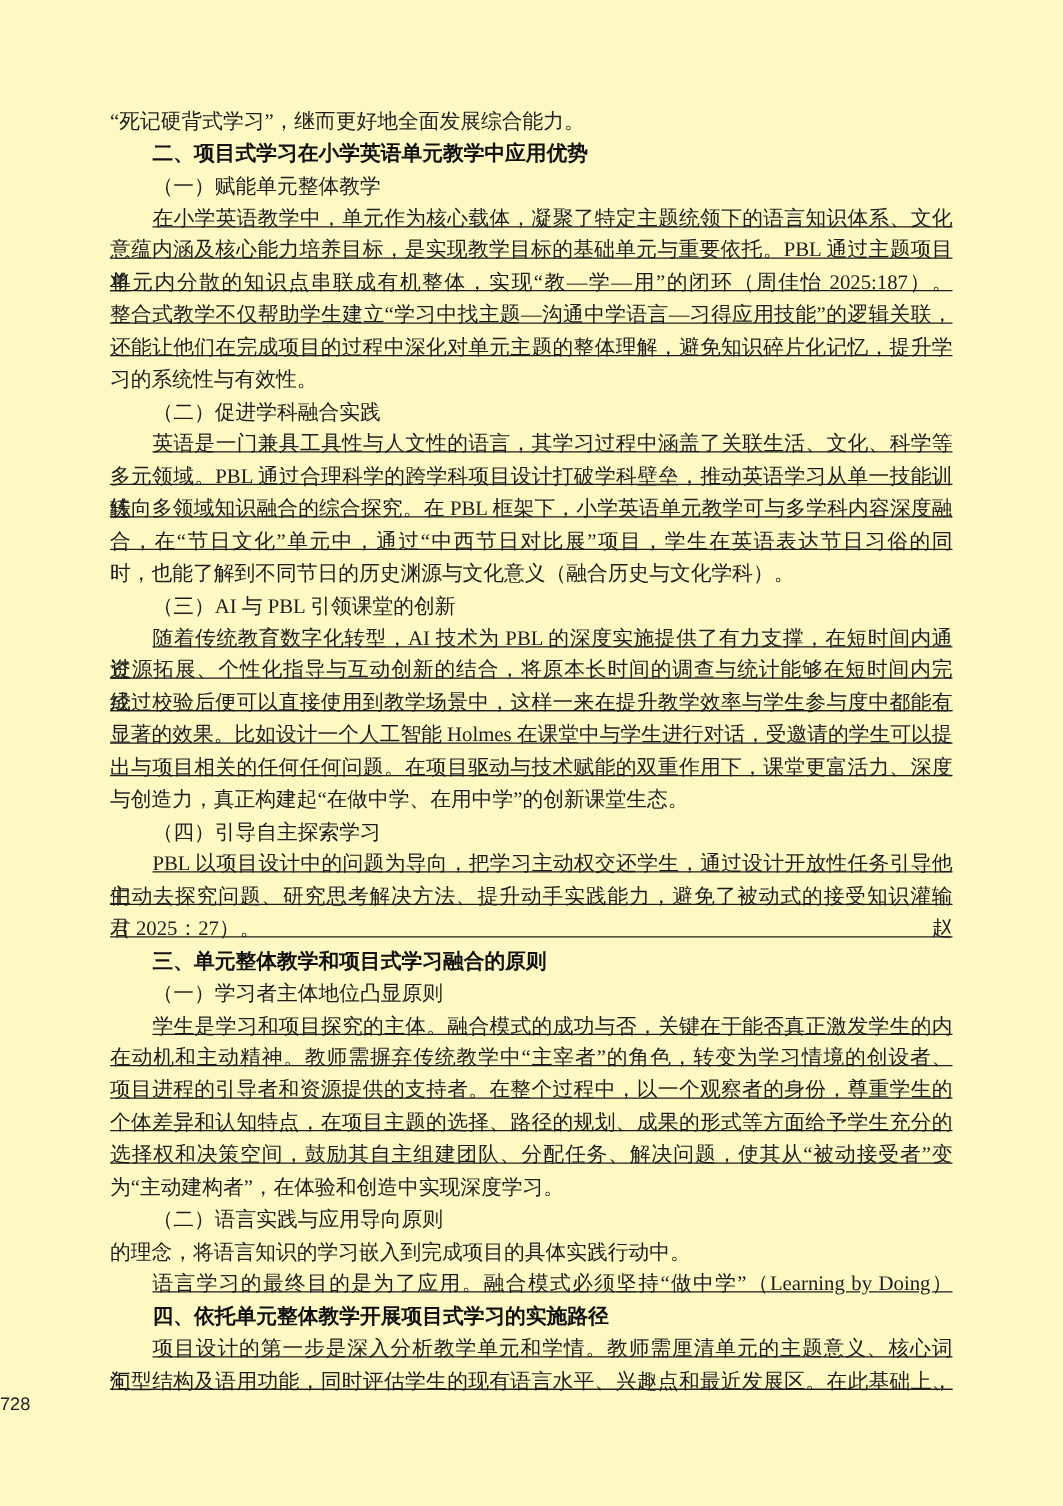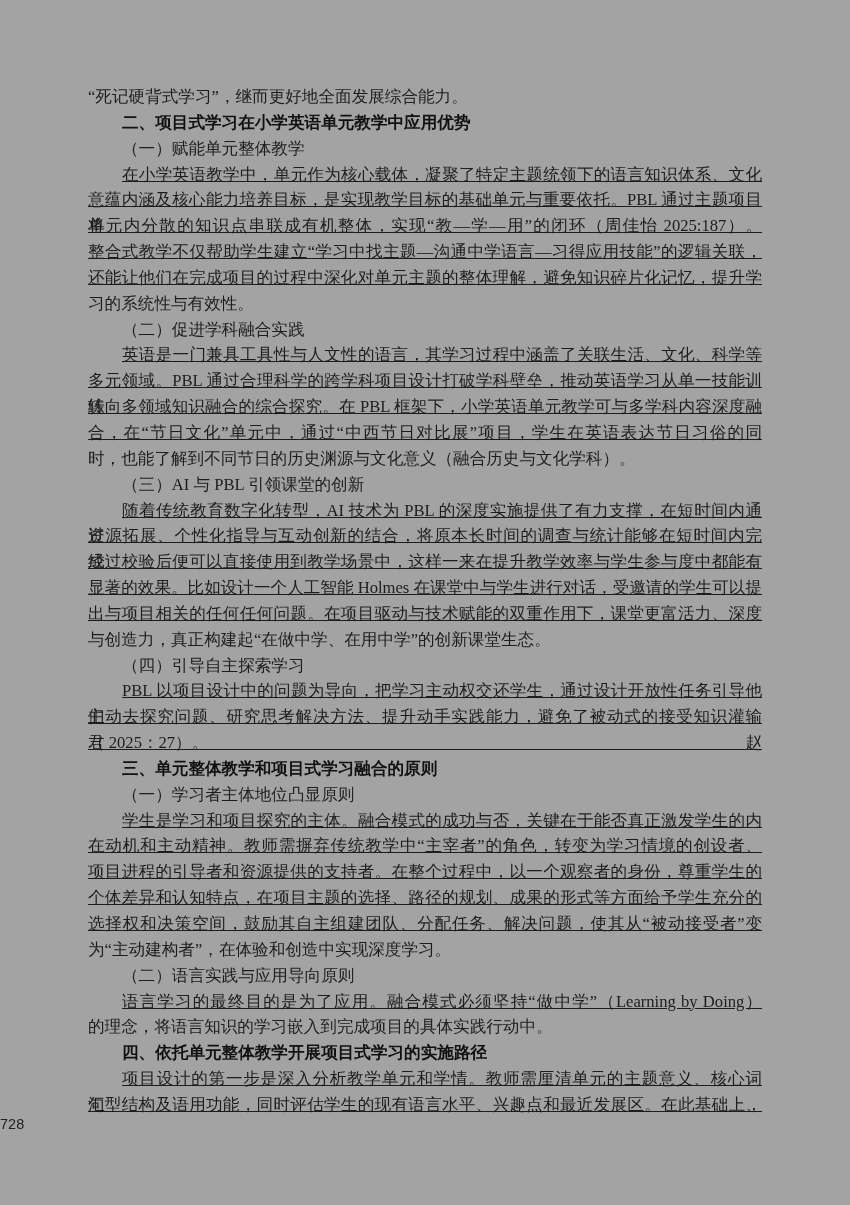--- a/index.html
+++ b/index.html
@@ -4,21 +4,21 @@
 <style>
   html, body {
     margin: 0;
     padding: 0;
     background: #ffffff;
   }
   .page {
     position: relative;
     width: 850px;
     height: 1205px;
-    background: #a3a3a3;
+    background: #fef9c3;
     font-family: "Liberation Serif", "DejaVu Serif", serif;
     overflow: hidden;
   }
   .doc {
     position: absolute;
     left: 88px;
     top: 84px;
     width: 674px;
   }
   .line {
@@ -85,20 +85,20 @@
       <div class="line">君 2025：27）。</div>
       <div class="line bold indent">三、单元整体教学和项目式学习融合的原则</div>
       <div class="line indent">（一）学习者主体地位凸显原则</div>
       <div class="line indent fill">学生是学习和项目探究的主体。融合模式的成功与否，关键在于能否真正激发学生的内</div>
       <div class="line fill">在动机和主动精神。教师需摒弃传统教学中“主宰者”的角色，转变为学习情境的创设者、</div>
       <div class="line fill">项目进程的引导者和资源提供的支持者。在整个过程中，以一个观察者的身份，尊重学生的</div>
       <div class="line fill">个体差异和认知特点，在项目主题的选择、路径的规划、成果的形式等方面给予学生充分的</div>
       <div class="line fill">选择权和决策空间，鼓励其自主组建团队、分配任务、解决问题，使其从“被动接受者”变</div>
       <div class="line">为“主动建构者”，在体验和创造中实现深度学习。</div>
       <div class="line indent">（二）语言实践与应用导向原则</div>
+      <div class="line">的理念，将语言知识的学习嵌入到完成项目的具体实践行动中。</div>
       <div class="line indent fill">语言学习的最终目的是为了应用。融合模式必须坚持“做中学”（Learning by Doing）</div>
-      <div class="line">的理念，将语言知识的学习嵌入到完成项目的具体实践行动中。</div>
       <div class="line bold indent">四、依托单元整体教学开展项目式学习的实施路径</div>
       <div class="line indent fill">项目设计的第一步是深入分析教学单元和学情。教师需厘清单元的主题意义、核心词汇、</div>
       <div class="line fill">句型结构及语用功能，同时评估学生的现有语言水平、兴趣点和最近发展区。在此基础上，</div>
     </div>
   <div class="pagenum">728</div>
 </div>
 
 </body></html>

